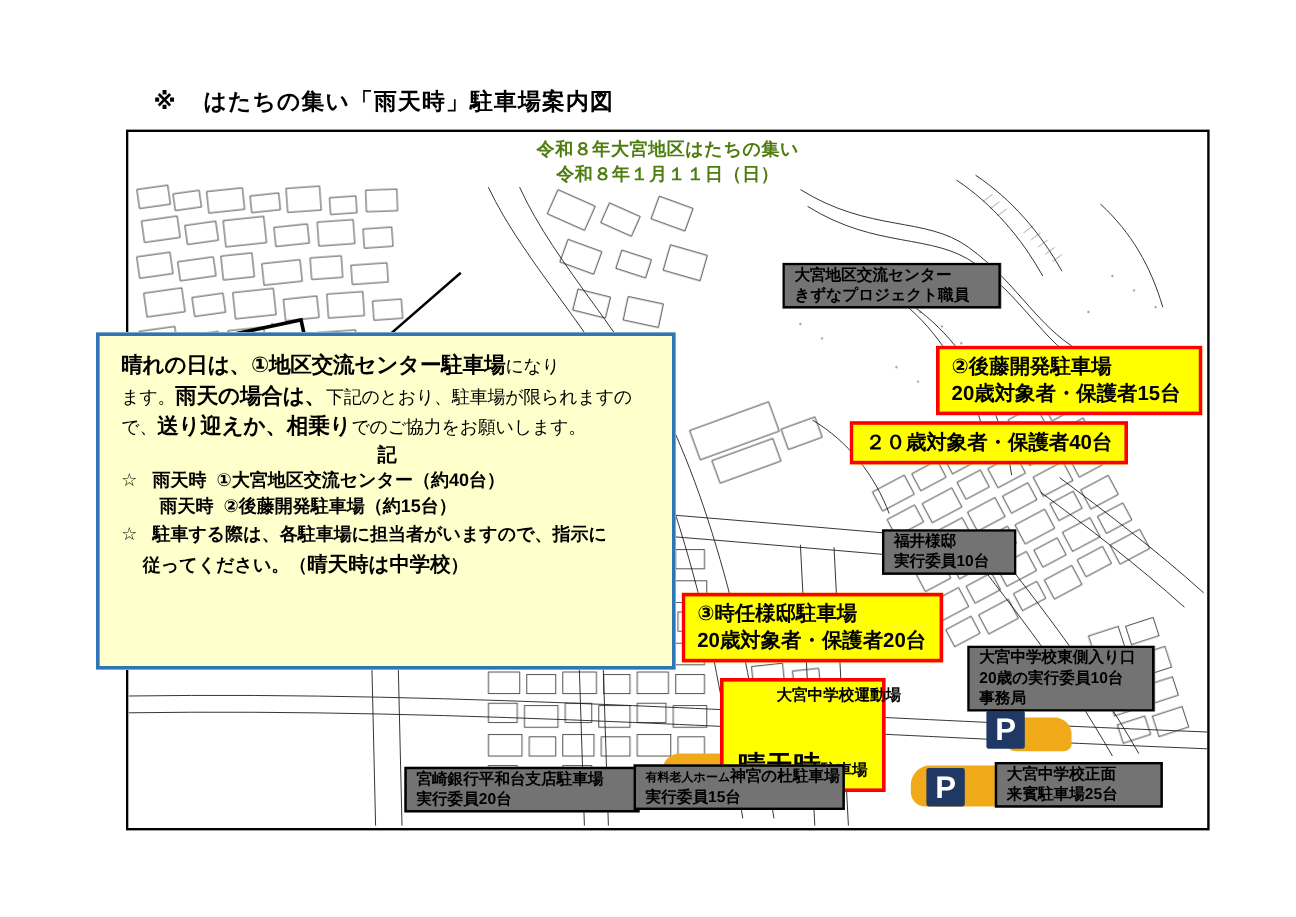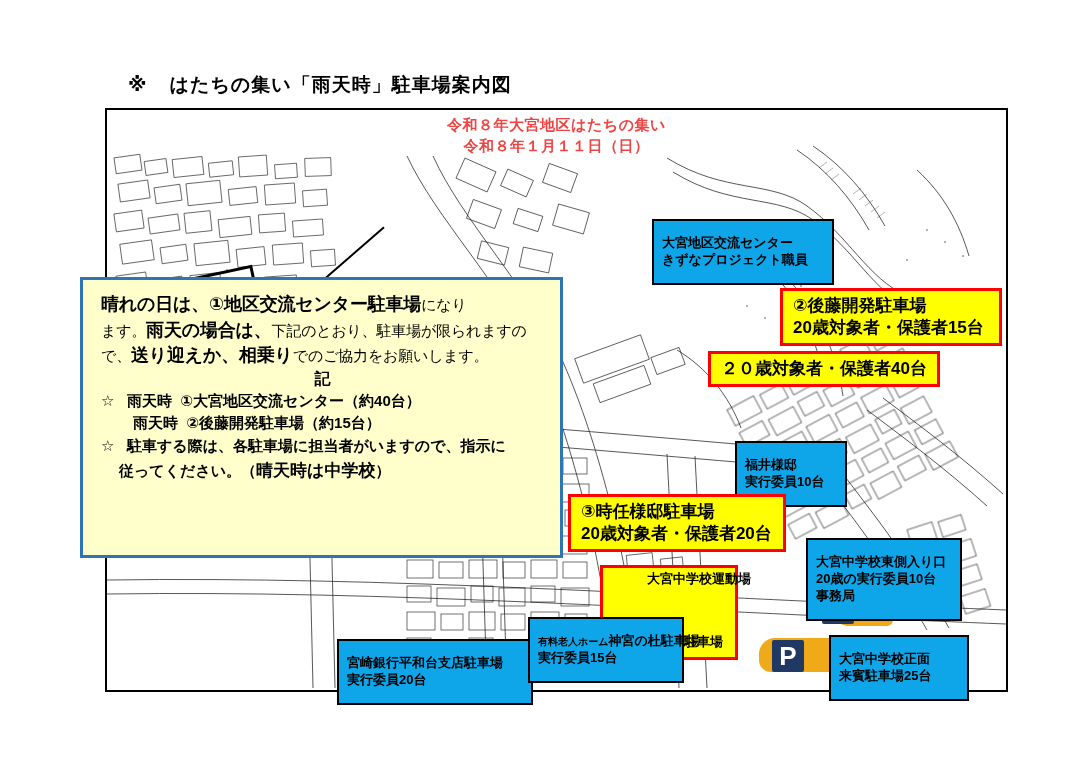--- a/index.html
+++ b/index.html
@@ -29,21 +29,21 @@
     overflow:hidden;
   }
 
   
   .map-header{
     position:absolute;left:0;top:4px;width:100%;
     text-align:center;z-index:40;
     pointer-events:none;
   }
   .map-header .hl{
-    font-size:15px;font-weight:bold;color:#ef4444;
+    font-size:15px;font-weight:bold;color:#4d7c0f;
     line-height:1.42;letter-spacing:.5px;
     background:#fff;display:inline-block;padding:0 6px;
   }
 
   
   .map-canvas{
     position:absolute;left:0;top:0;width:100%;height:100%;
     z-index:1;
   }
   .map-canvas svg{display:block;width:100%;height:100%;}
@@ -76,22 +76,22 @@
   .arrow-head{position:absolute;z-index:15;width:0;height:0;}
 
   
   .callout{
     position:absolute;z-index:20;
     box-sizing:border-box;
     font-weight:bold;color:#000;
     line-height:1.3;
   }
   .callout.white{
-    background:#0ea5e9;border:2px solid #000;
-    padding:14px 8px;font-size:13px;
+    background:#737373;border:2px solid #000;
+    padding:0 8px;font-size:13px;
   }
   .callout.yellow{
     background:#FFFF00;border:3px solid #FF0000;
     padding:4px 10px;font-size:17px;
   }
   .callout .l1,.callout .l2,.callout .l3{white-space:nowrap;}
   .tiny{font-size:10px;}
   .mid{font-size:13px;}
   .big{font-size:23px;}
 
@@ -452,21 +452,21 @@
   <div class="l2" style="text-align:center;margin-top:36px;">
     <span class="big">晴天時</span><span class="mid">駐車場</span>
   </div>
 </div>
 
 <div class="callout white" style="left:337px;top:639px;width:196px;">
   <div class="l1">宮崎銀行平和台支店駐車場</div>
   <div class="l2">実行委員20台</div>
 </div>
 
-<div class="callout white" style="left:528px;top:617px;width:156px;">
+<div class="callout white" style="left:528px;top:637px;width:176px;">
   <div class="l1">
     <span class="tiny">有料老人ホーム</span><span>神宮の杜駐車場</span>
   </div>
   <div class="l2">実行委員15台</div>
 </div>
 
 <div class="callout white" style="left:829px;top:635px;width:140px;">
   <div class="l1">大宮中学校正面</div>
   <div class="l2">来賓駐車場25台</div>
 </div>

